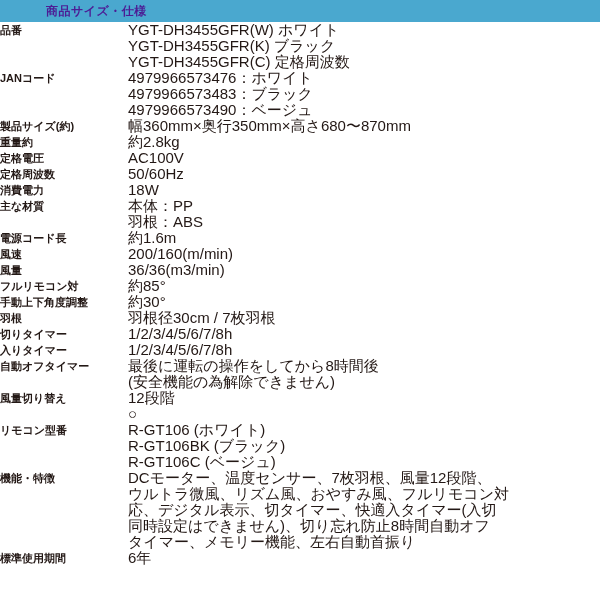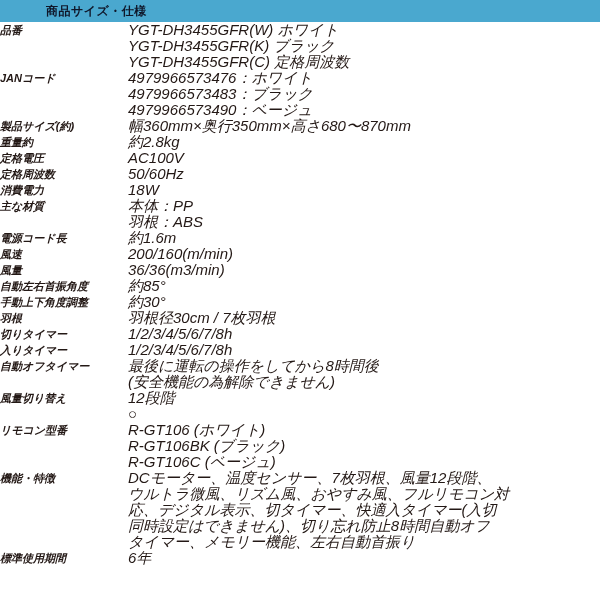--- a/index.html
+++ b/index.html
@@ -16,33 +16,32 @@
     -webkit-font-smoothing: antialiased;
   }
   .sheet {
     width: 600px;
     box-sizing: border-box;
     padding: 0;
   }
   
   .spec-header {
     background: #4aa8cf;
-    color: #0f172a;
+    color: #4c1d95;
     font-weight: bold;
     font-size: 12px;
     line-height: 16px;
     padding: 3px 0 3px 46px;
     letter-spacing: 0.5px;
   }
   
   table.spec {
     width: 512px;
     border-collapse: collapse;
     table-layout: fixed;
-    font-style: italic;
   }
   table.spec td {
     vertical-align: top;
     padding: 0;
     border: 0;
   }
   td.label {
     width: 128px;
     padding-left: 46px;
     padding-top: 1px;
@@ -148,21 +147,21 @@
             <span class="vline">200/160(m/min)</span>
           </td>
         </tr>
         <tr>
           <td class="label">風量</td>
           <td class="value">
             <span class="vline">36/36(m3/min)</span>
           </td>
         </tr>
         <tr>
-          <td class="label">自動左右首振角度</td>
+          <td class="label">フルリモコン対</td>
           <td class="value">
             <span class="vline">約85°</span>
           </td>
         </tr>
         <tr>
           <td class="label">手動上下角度調整</td>
           <td class="value">
             <span class="vline">約30°</span>
           </td>
         </tr>

